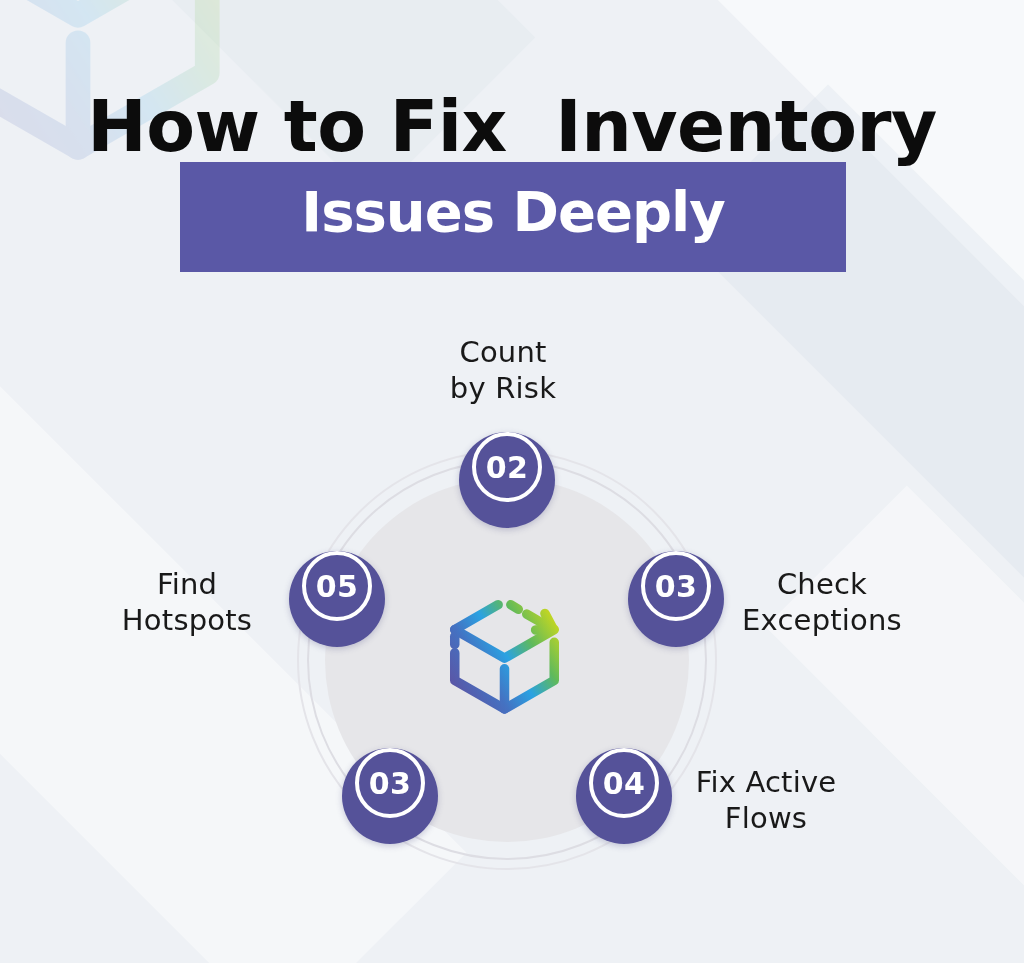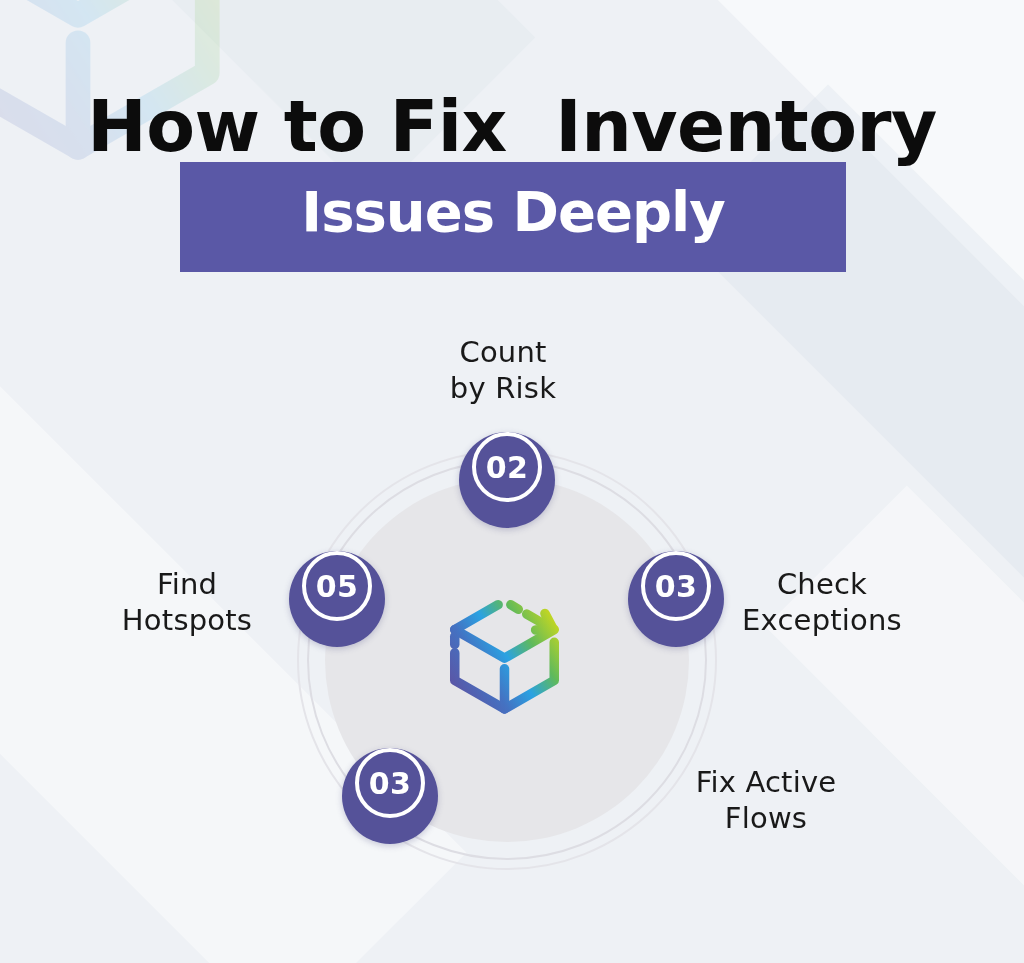--- a/index.html
+++ b/index.html
@@ -153,20 +153,25 @@
   <div class="node n02">
     <div class="node-ring">
       <span class="node-number">02</span>
     </div>
   </div>
   <div class="node n03">
     <div class="node-ring">
       <span class="node-number">03</span>
     </div>
   </div>
+  <div class="node n04">
+    <div class="node-ring">
+      <span class="node-number">04</span>
+    </div>
+  </div>
   <div class="node n05">
     <div class="node-ring">
       <span class="node-number">03</span>
     </div>
   </div>
 
   <div class="step-label l01">Find
 Hotspots</div>
   <div class="step-label l02">Count
 by Risk</div>

